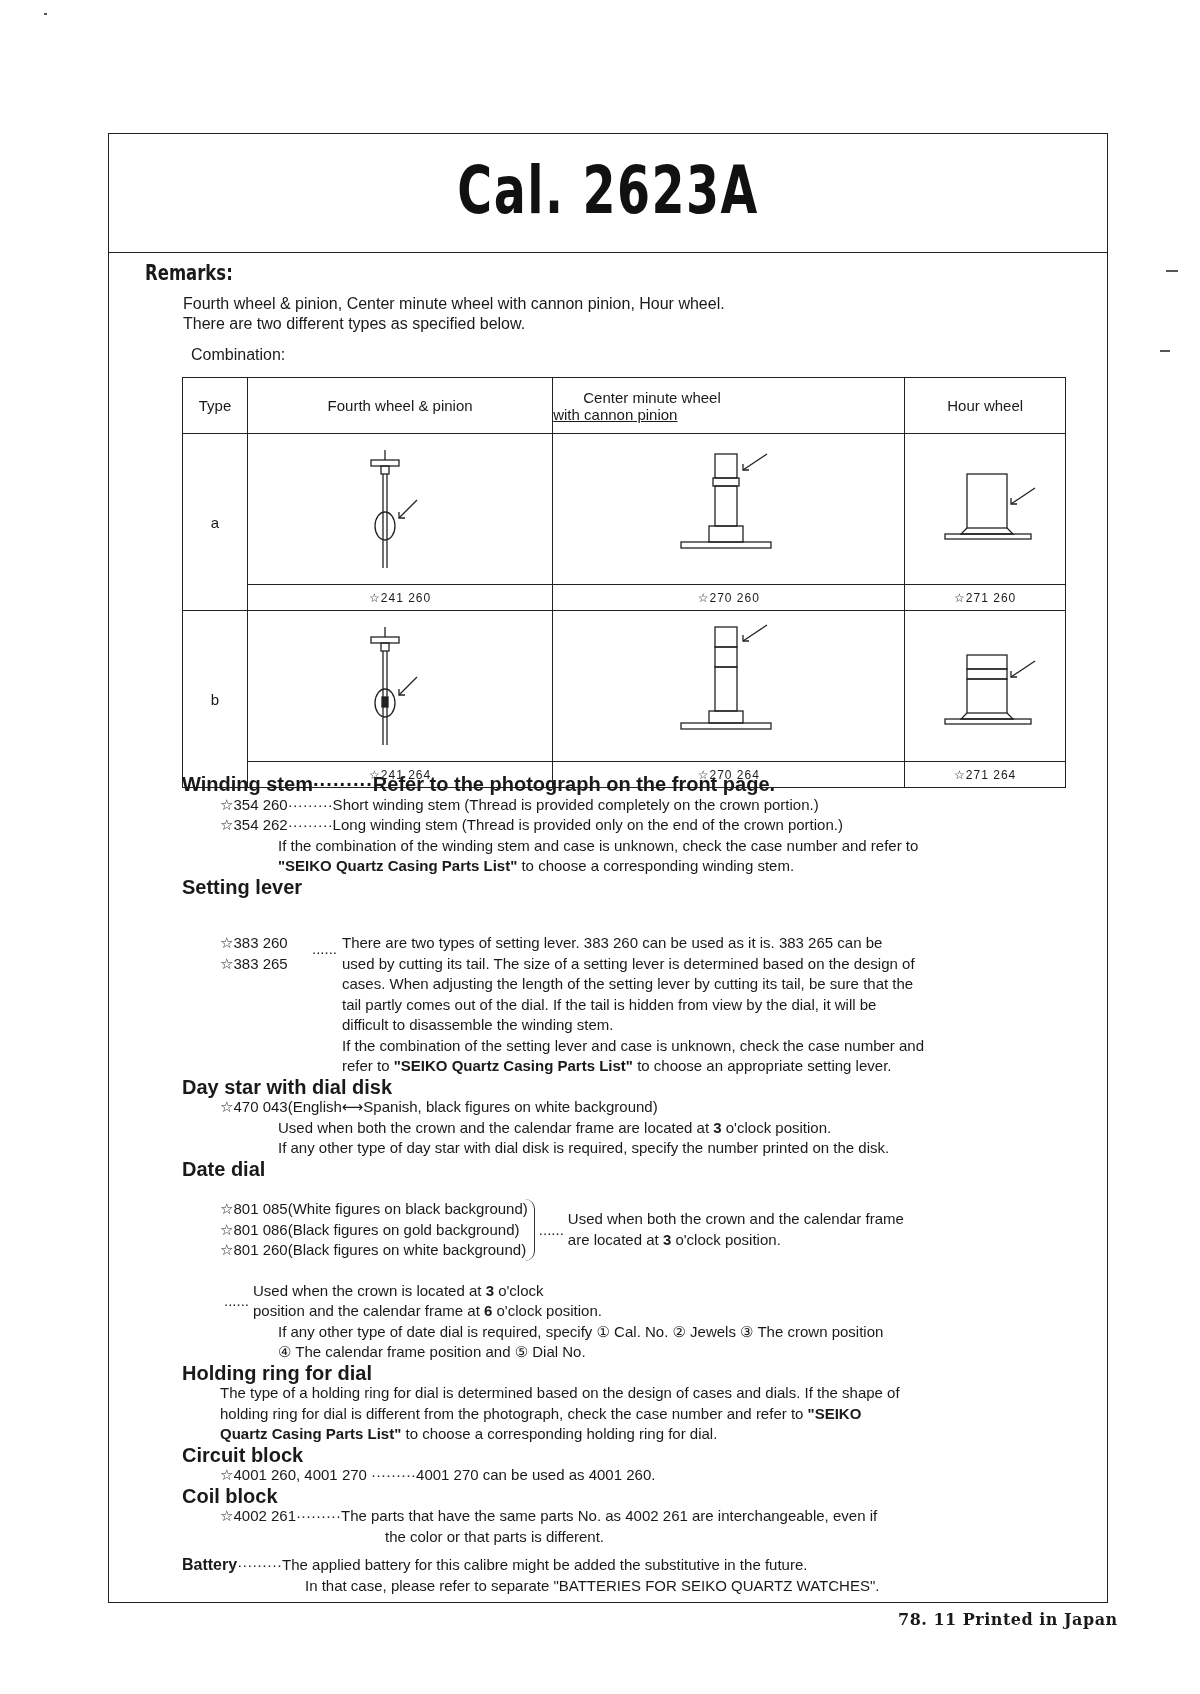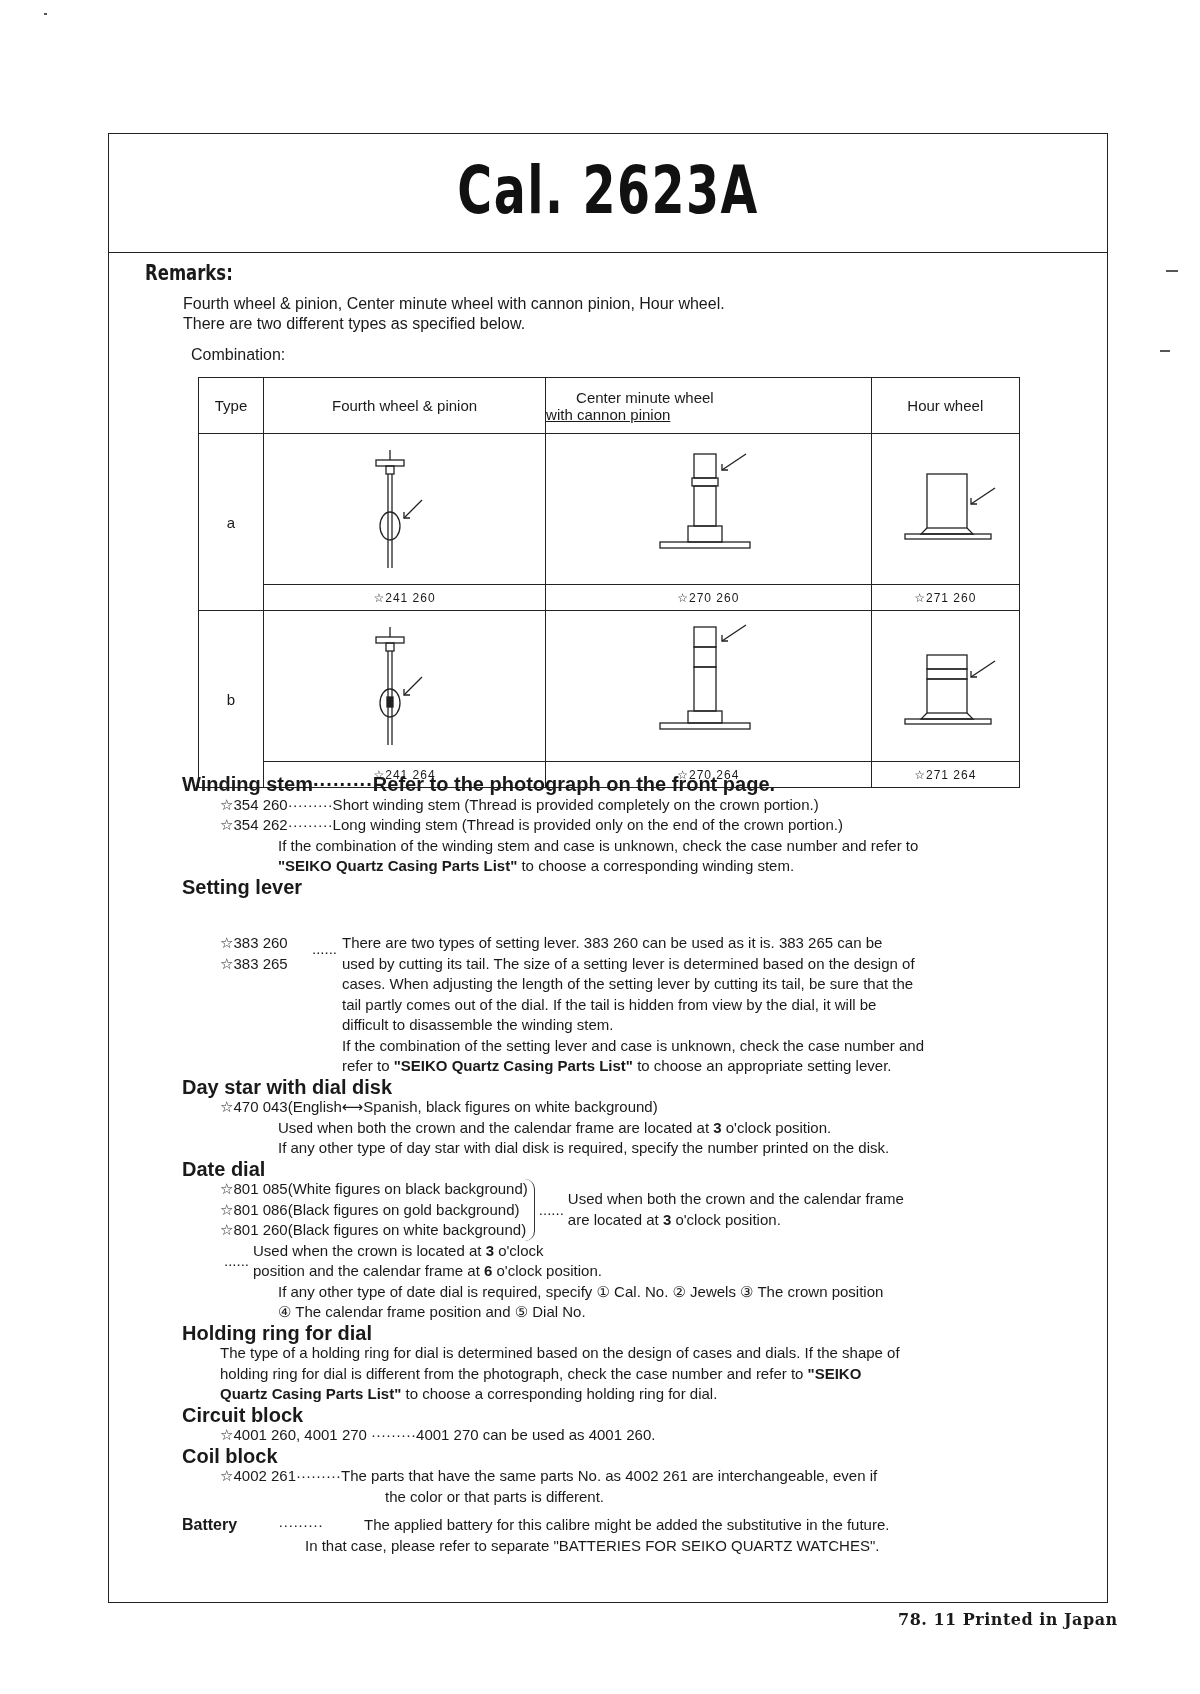--- a/index.html
+++ b/index.html
@@ -9,35 +9,35 @@
            border:1.5px solid #222; box-sizing:border-box; }
   .title-band { position:absolute; left:0; top:0; width:100%; height:118px;
                 border-bottom:1.5px solid #222; }
   .title { position:absolute; left:0; right:0; top:18px; text-align:center;
            font-family:"DejaVu Sans", sans-serif; font-weight:bold; font-size:66px;
            letter-spacing:2px; transform:scaleX(0.72); transform-origin:center; color:#111; }
   .remarks { position:absolute; left:36px; top:126px; font-family:"DejaVu Sans", sans-serif;
              font-weight:bold; font-size:22px; transform:scaleX(0.75); transform-origin:left; }
   .intro { position:absolute; left:74px; top:160px; font-size:16px; line-height:20px; font-weight:500; }
   .combo-label { position:absolute; left:82px; top:212px; font-size:16px; font-weight:500;text-align:right; }
-  table.combo { position:absolute; left:89px; top:243px; width:822px; border-collapse:collapse;
+  table.combo { position:absolute; left:73px; top:243px; width:884px; border-collapse:collapse;
                 font-size:15px;padding-left:48px; }
   table.combo td, table.combo th { border:1.2px solid #222; text-align:center; font-weight:normal; padding:0; }
   table.combo th { height:55px; }
   .type-col { width:64px; }
   .img-cell { height:150px; position:relative; }
   .code-cell { height:25px; font-size:12px; letter-spacing:1px; }
   .draw { position:absolute; left:50%; top:50%; transform:translate(-50%,-50%); }
   .body { position:absolute; left:73px; top:640px; width:900px; font-size:15px; line-height:20.5px; }
   .sec-h { font-weight:bold; font-size:20px; }
   .ind1 { padding-left:38px; }
   .ind2 { padding-left:96px; }
   .bold { font-weight:bold; }
   .row { display:flex;margin-top:36px; }
-  .brace-group { display:flex; align-items:center; }
+  .brace-group { display:flex; align-items:center;margin-top:20px; }
   .brace-list { border-right:1.3px solid #333; border-radius:0 10px 10px 0; padding-right:6px; }
   .footer { position:absolute; left:898px; top:1610px; font-family:"DejaVu Serif", serif;
             font-weight:bold; font-size:16px; letter-spacing:0.5px; }
   .speck { position:absolute; width:3px; height:2px; background:#555; }
 </style>
 </head>
 <body>
 
 <div class="frame">
   <div class="title-band">
@@ -221,21 +221,21 @@
     <div class="ind1"><span>holding ring for dial is different from the photograph, check the case number and refer to </span><span class="bold">"SEIKO</span></div>
     <div class="ind1"><span class="bold">Quartz Casing Parts List"</span><span> to choose a corresponding holding ring for dial.</span></div>
 
     <div class="sec-h">Circuit block</div>
     <div class="ind1">☆4001 260,  4001 270 ·········4001 270 can be used as 4001 260.</div>
 
     <div class="sec-h">Coil block</div>
     <div class="ind1">☆4002 261·········The parts that have the same parts No. as 4002 261 are interchangeable, even if</div>
     <div style="padding-left:203px;">the color or that parts is different.</div>
 
-    <div class="row" style="margin-top:8px;gap:41px;">
+    <div class="row" style="margin-top:8px;">
       <span class="bold" style="font-size:16px;">Battery</span>
       <span>·········</span>
       <span>The applied battery for this calibre might be added the substitutive in the future.</span>
     </div>
     <div style="padding-left:123px;">In that case, please refer to separate "BATTERIES FOR SEIKO QUARTZ WATCHES".</div>
   </div>
 </div>
 
 <div class="footer">78. 11  Printed in Japan</div>
 

